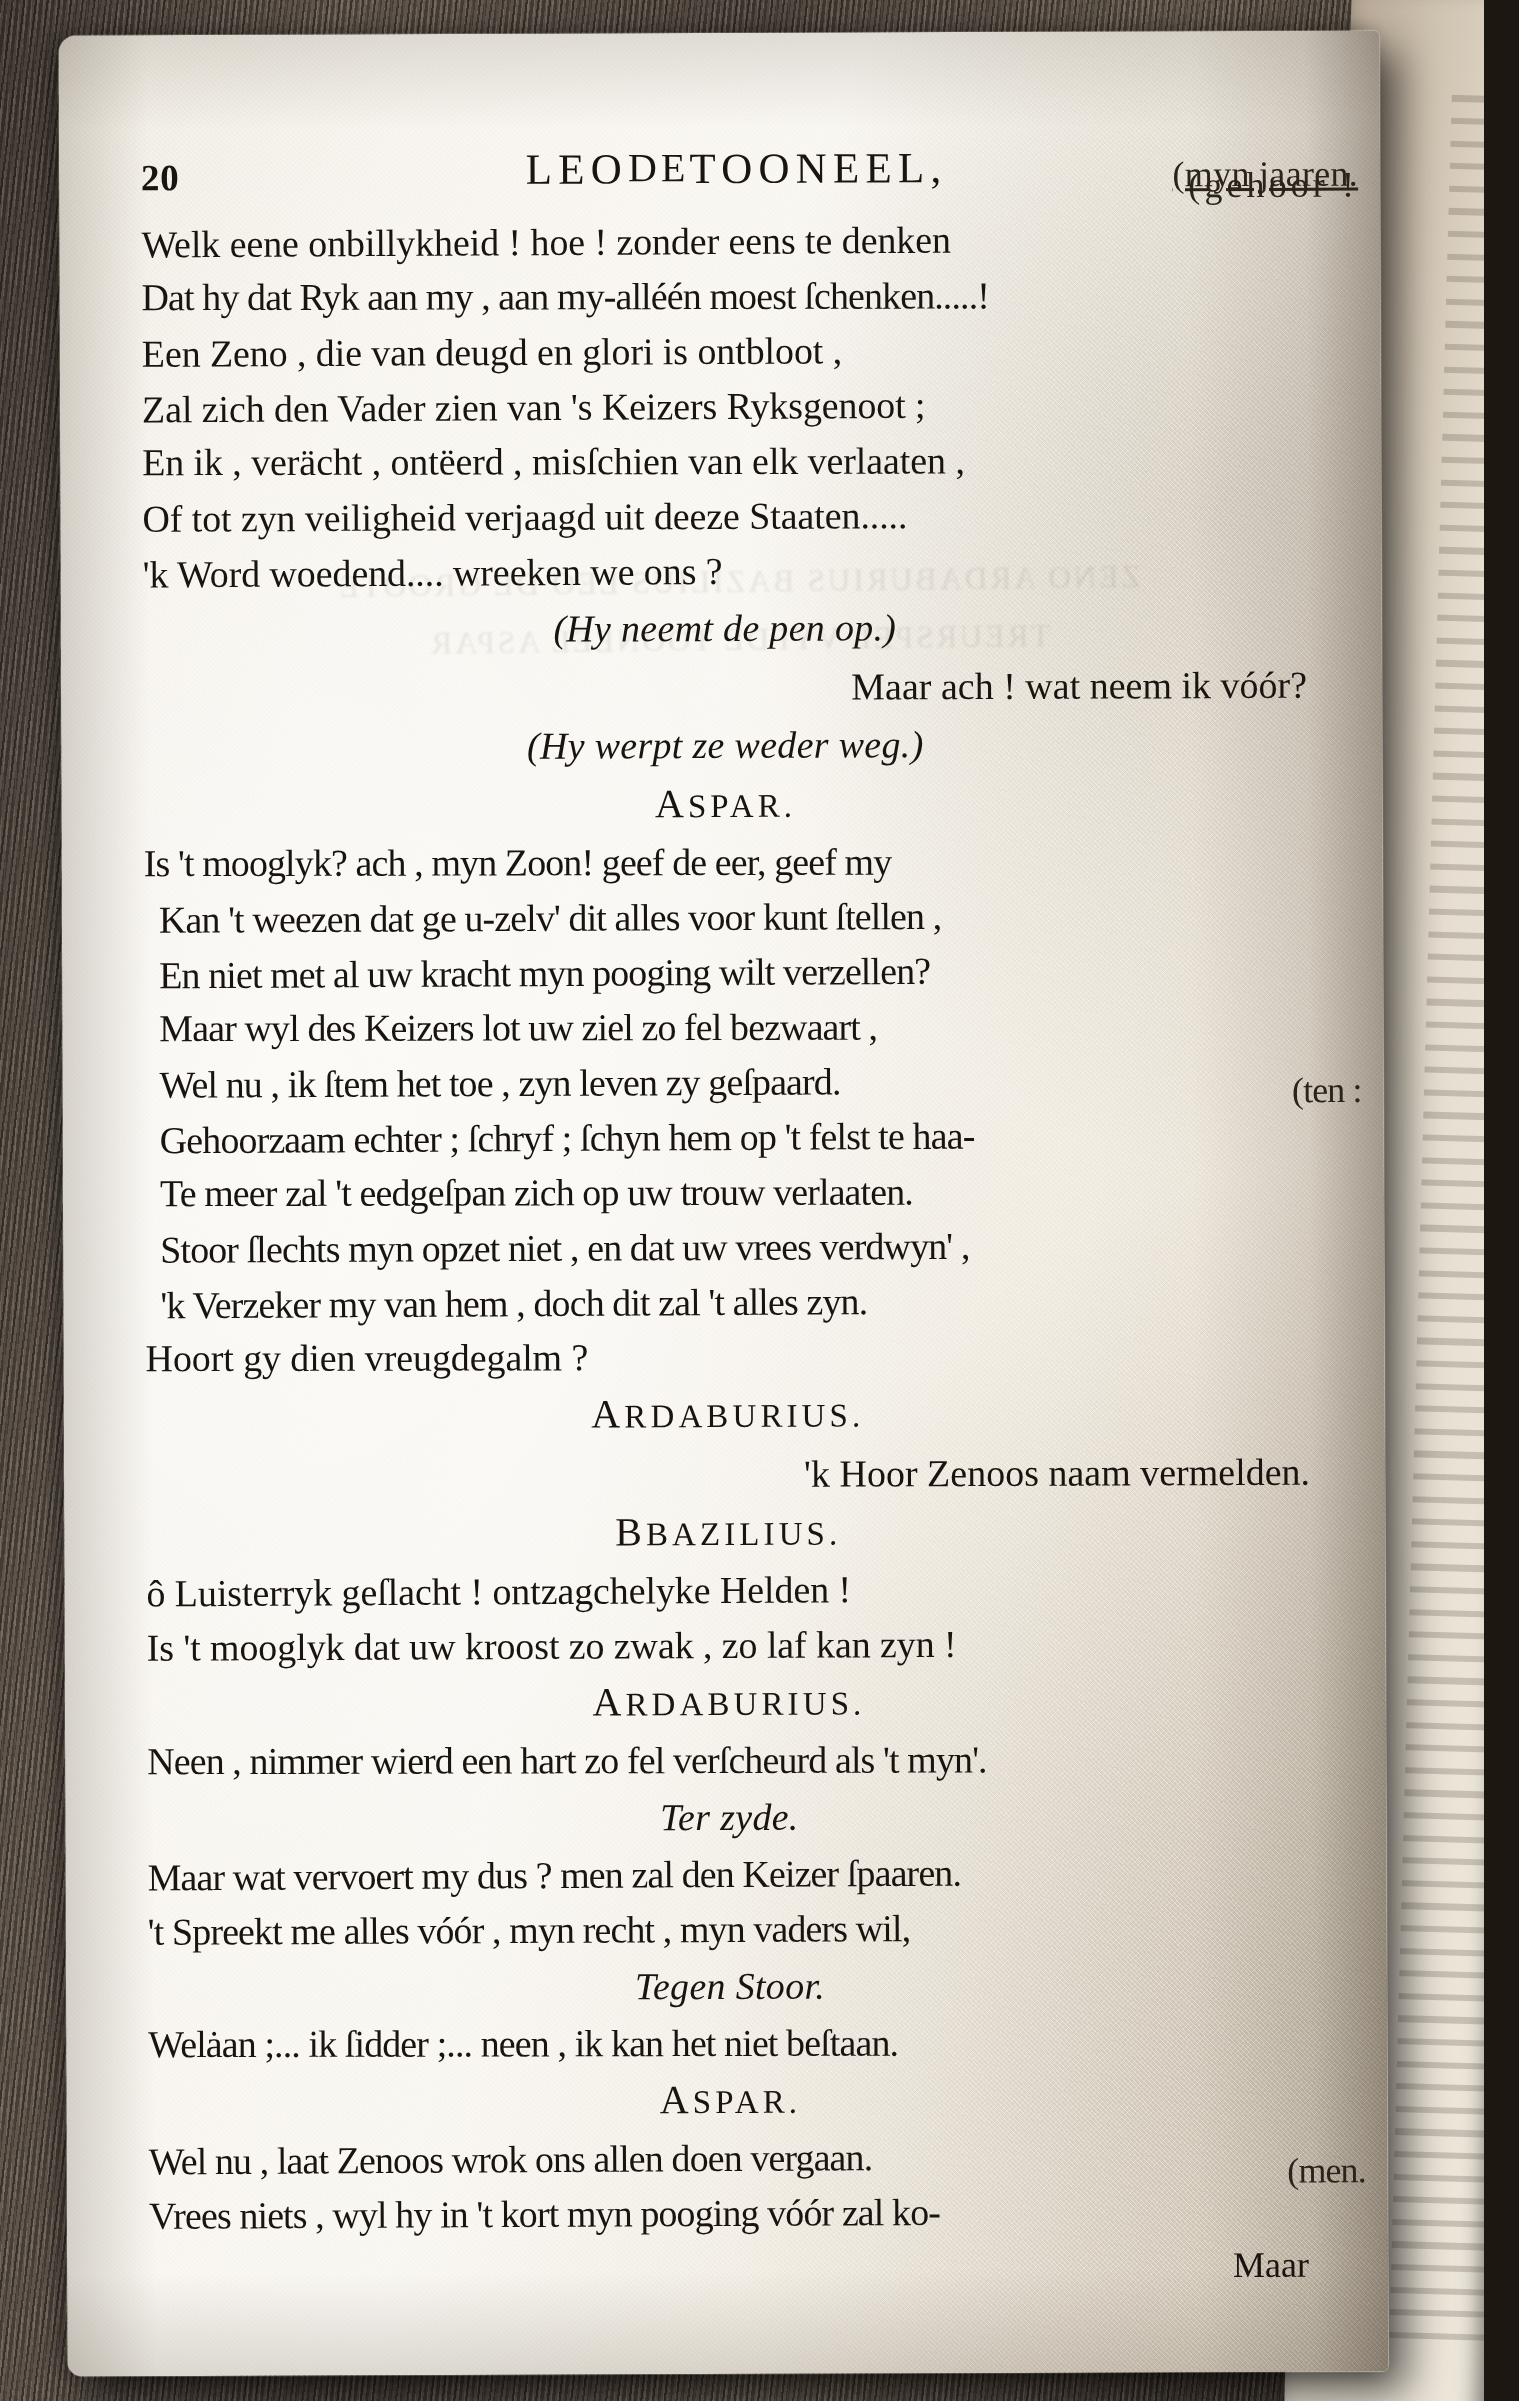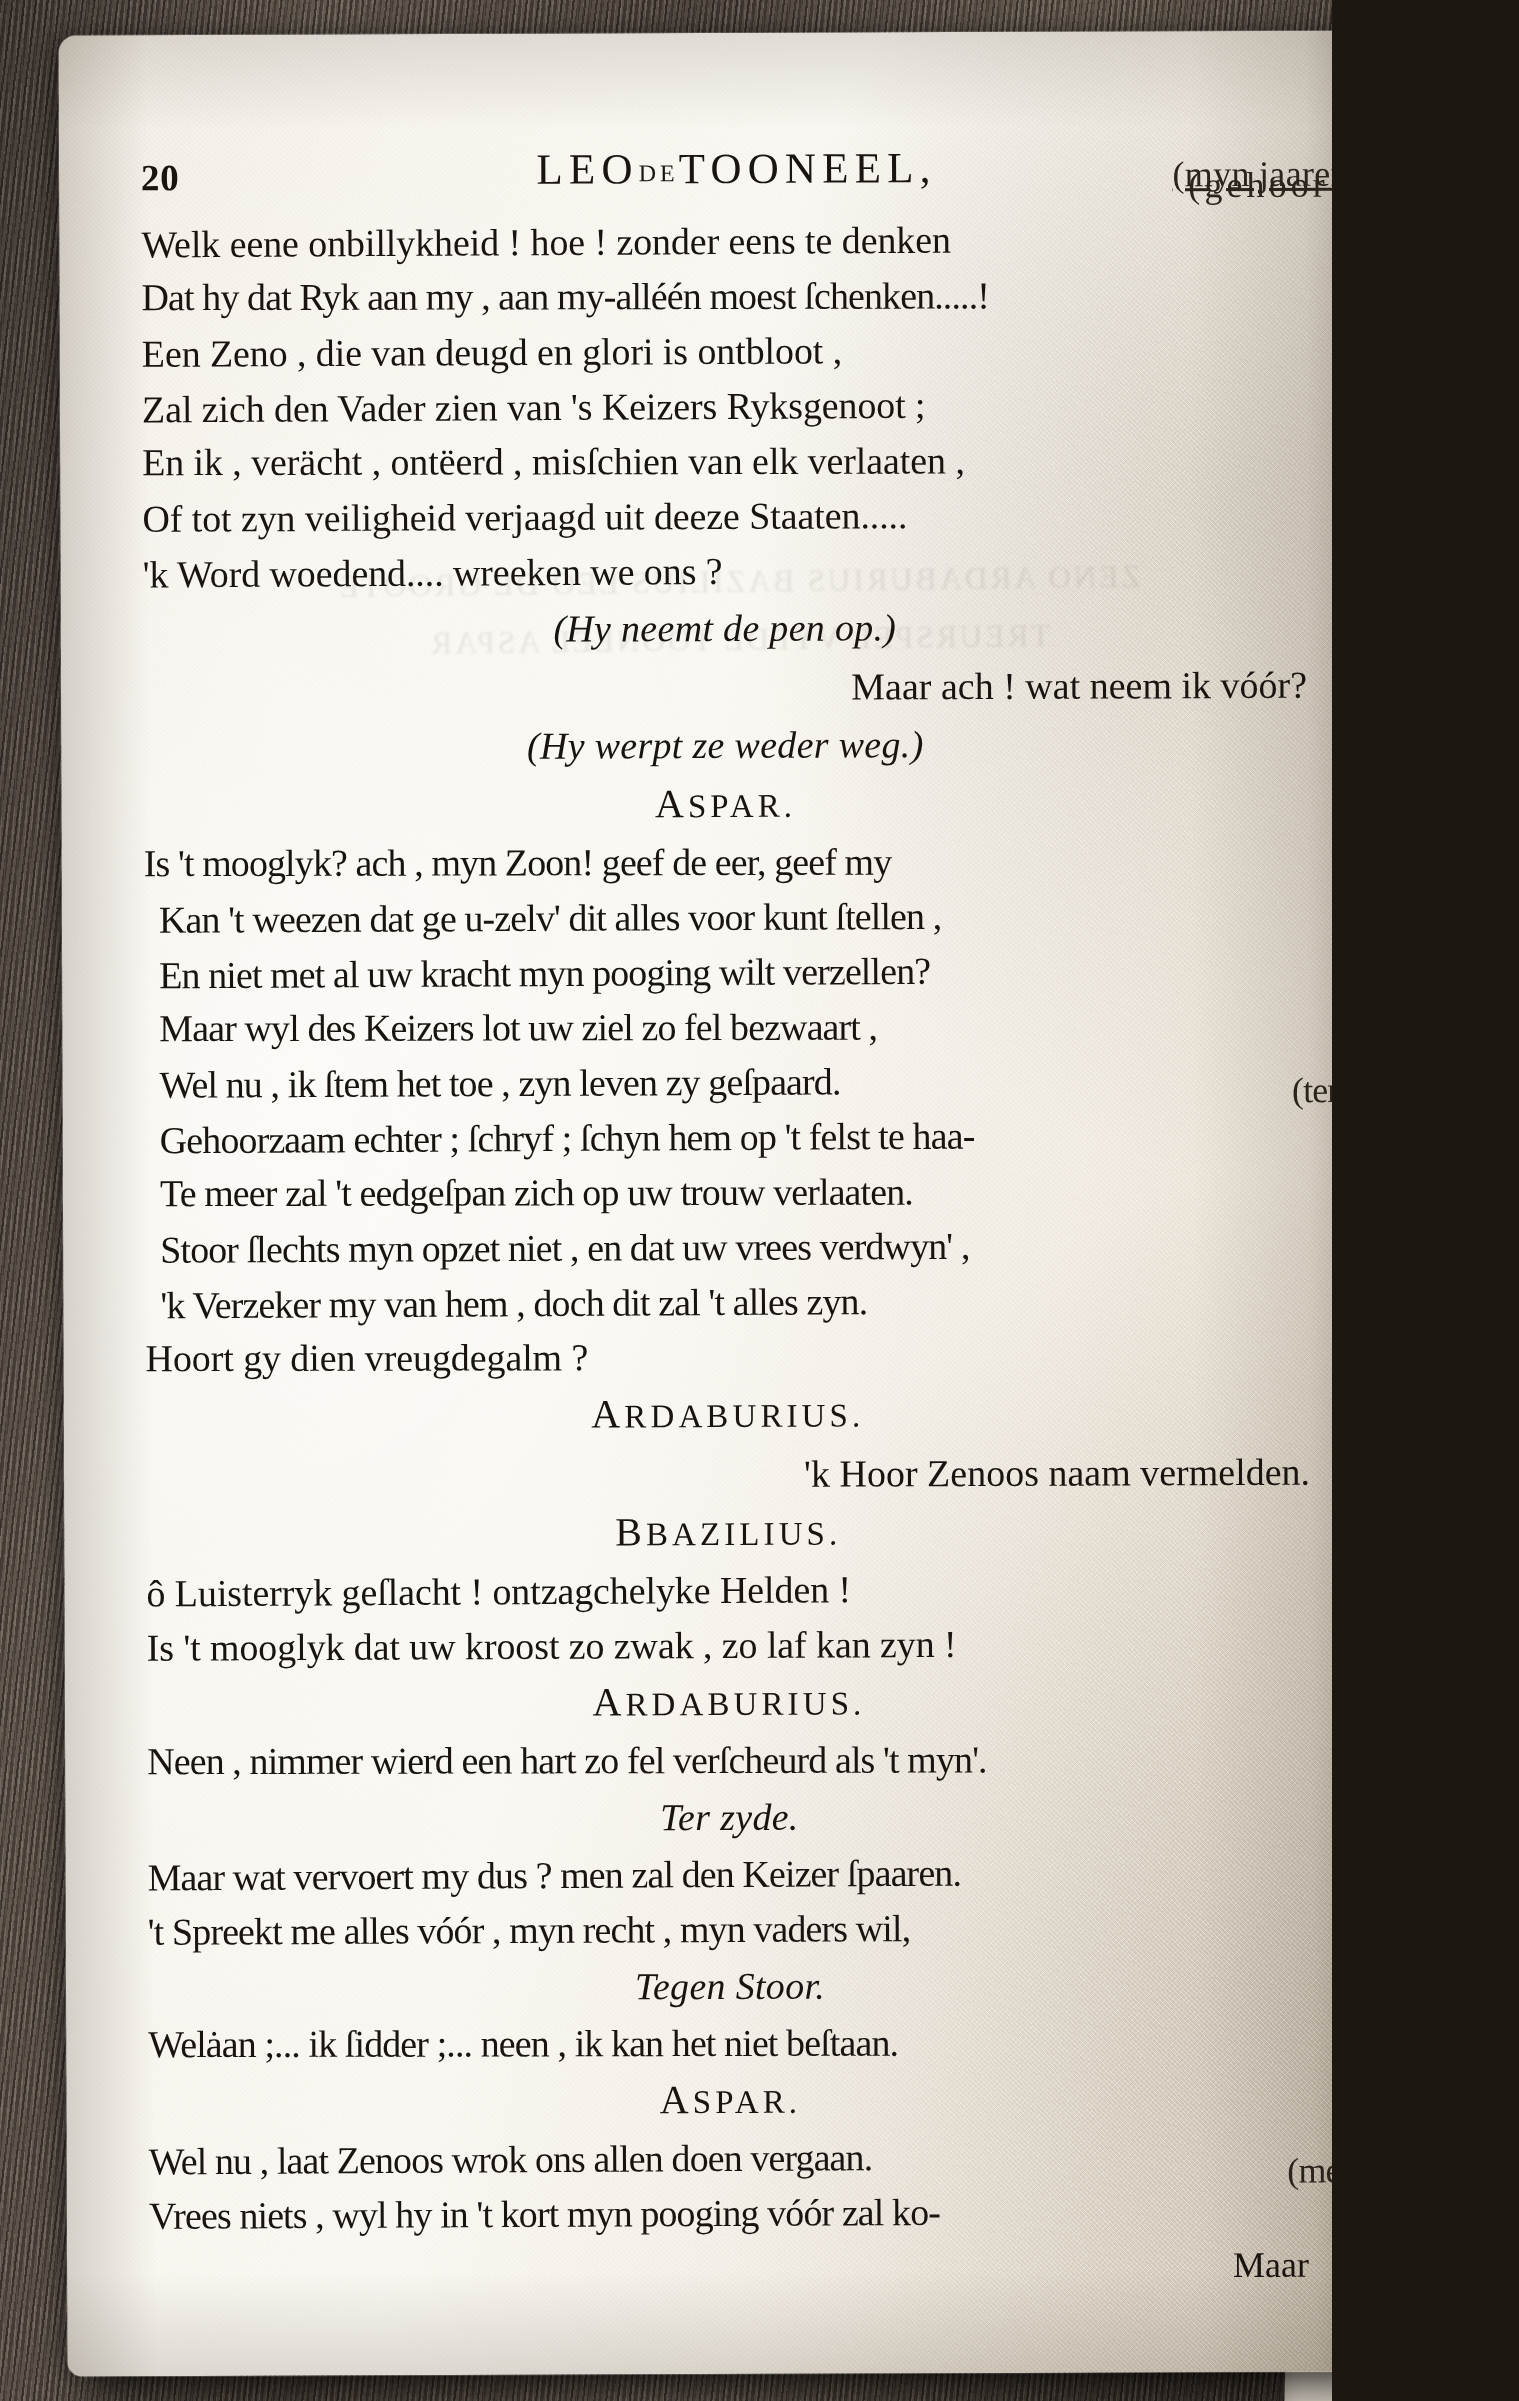--- a/index.html
+++ b/index.html
@@ -5,21 +5,21 @@
 <style>
   html, body {
     margin: 0;
     padding: 0;
     background: #1d1712;
   }
 
   
   #photo {
     position: relative;
-    width: 1332px;
+    width: 1484px;
     height: 2401px;
     overflow: hidden;
     background:
       repeating-linear-gradient(
         97deg,
         rgba(0,0,0,0.40) 0px,
         rgba(0,0,0,0.40) 2.1px,
         rgba(255,255,255,0.05) 2.1px,
         rgba(255,255,255,0.05) 4.8px,
         rgba(0,0,0,0.25) 4.8px,
@@ -175,21 +175,21 @@
   .running-title {
     text-align: center;
     font-size: 43px;
     letter-spacing: 6.2px;
     font-weight: 400;
     padding-left: 27px;
     padding-top: 8.2px;
     white-space: nowrap;
   }
   .running-title .sm {
-    font-size: 24px;
+    font-size: 40px;
     letter-spacing: 4.1px;
     position: relative;
     top: -2.1px;
     margin-top: 32px;
   }
 
   .line {
     position: relative;
     font-size: 38px;
     line-height: 55px;

